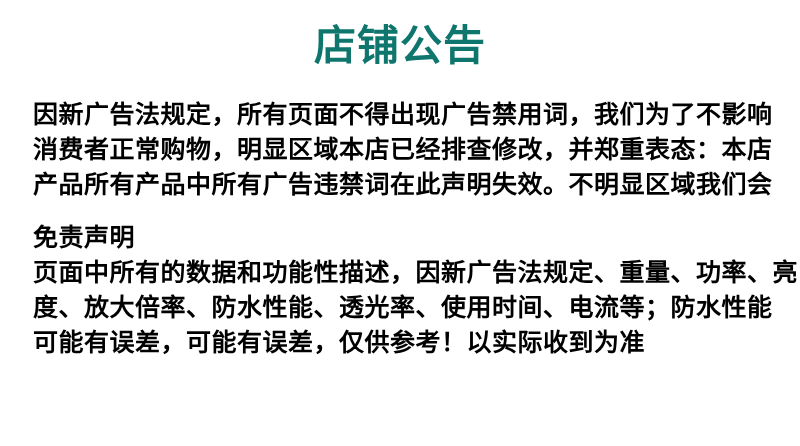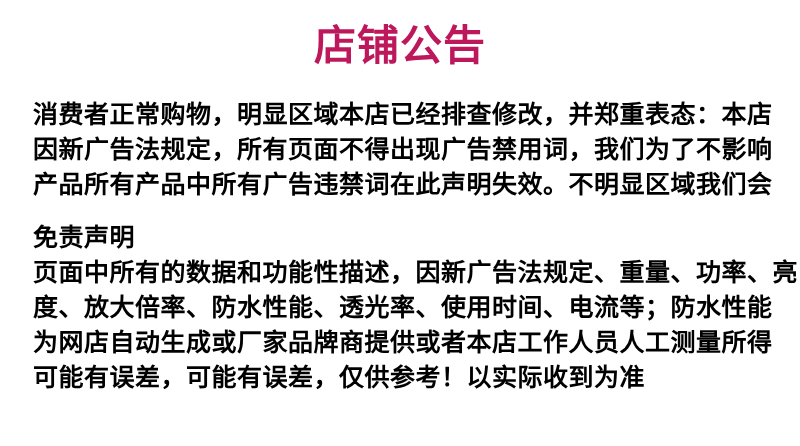--- a/index.html
+++ b/index.html
@@ -20,21 +20,21 @@
   }
 
   .page-title {
     margin: 0;
     padding-top: 20px;
     font-size: 42px;
     line-height: 52px;
     font-weight: 700;
     text-align: center;
     letter-spacing: 1px;
-    color: #be185d;
+    color: #0f766e;
   }
 
   .announcement-paragraph {
     margin-top: 25px;
     padding-left: 33px;
     padding-right: 20px;
   }
 
   .disclaimer-section {
     margin-top: 18px;
@@ -52,26 +52,25 @@
   }
 </style>
 </head>
 <body>
 
 <div class="page">
 
   <h1 class="page-title">店铺公告</h1>
 
   <section class="announcement-paragraph">
+    <div class="text-line">因新广告法规定，所有页面不得出现广告禁用词，我们为了不影响</div>
     <div class="text-line">消费者正常购物，明显区域本店已经排查修改，并郑重表态：本店</div>
-    <div class="text-line">因新广告法规定，所有页面不得出现广告禁用词，我们为了不影响</div>
     <div class="text-line">产品所有产品中所有广告违禁词在此声明失效。不明显区域我们会</div>
   </section>
 
   <section class="disclaimer-section">
     <div class="text-line">免责声明</div>
     <div class="text-line">页面中所有的数据和功能性描述，因新广告法规定、重量、功率、亮</div>
     <div class="text-line">度、放大倍率、防水性能、透光率、使用时间、电流等；防水性能</div>
-    <div class="text-line">为网店自动生成或厂家品牌商提供或者本店工作人员人工测量所得</div>
     <div class="text-line">可能有误差，可能有误差，仅供参考！以实际收到为准</div>
   </section>
 
 </div>
 
 </body></html>

